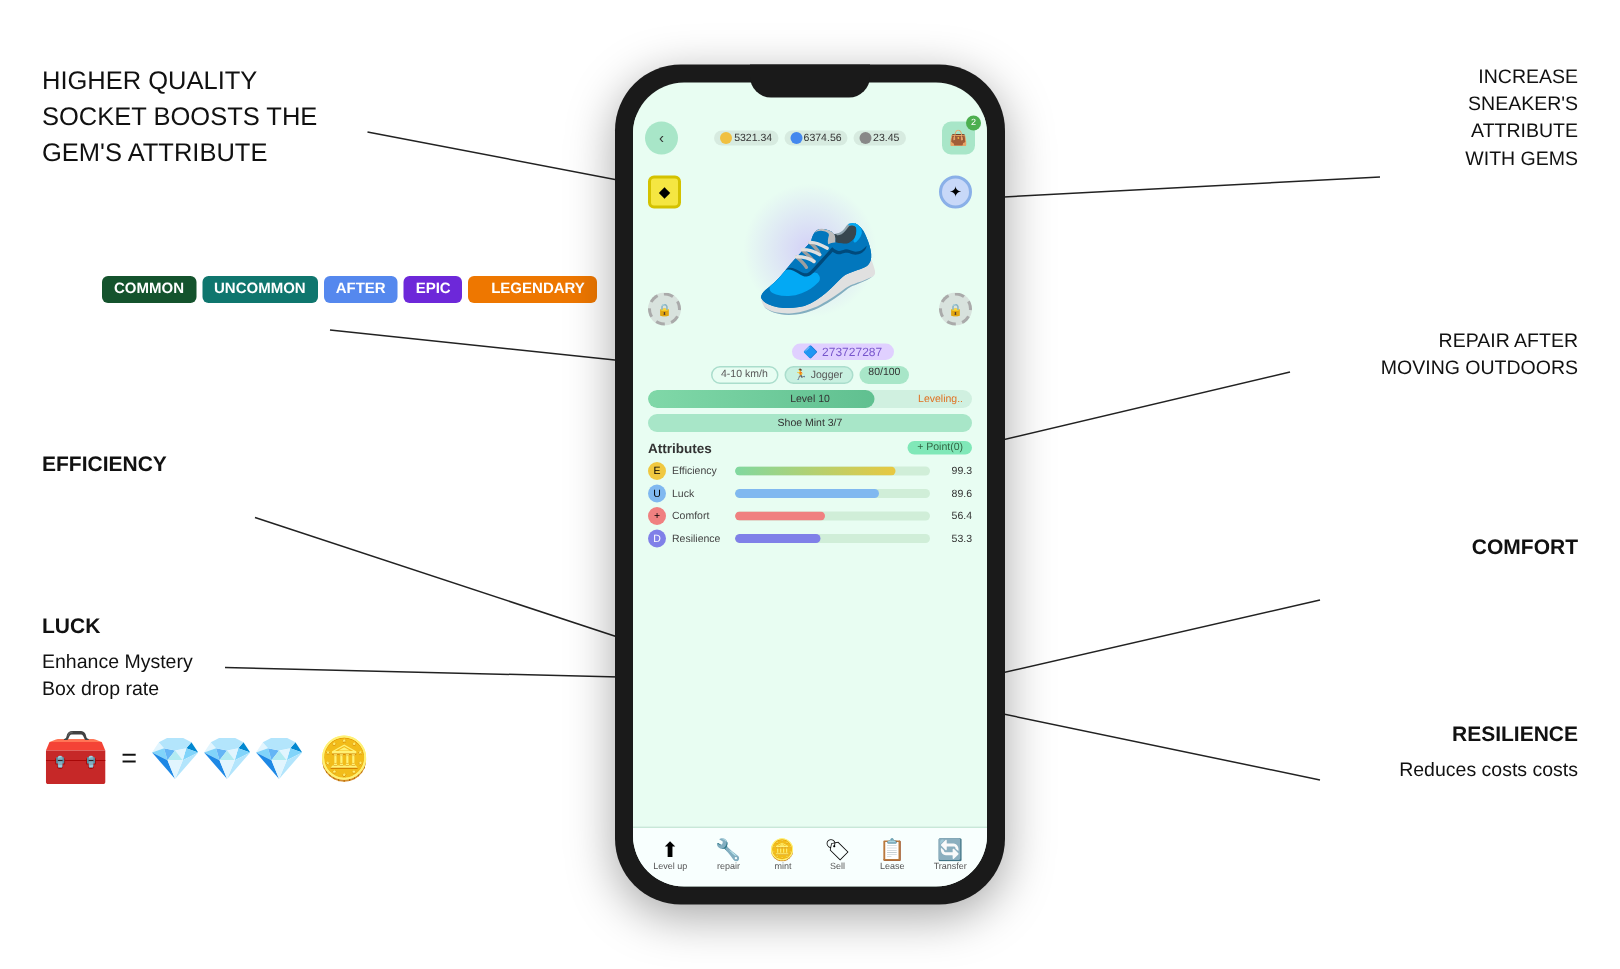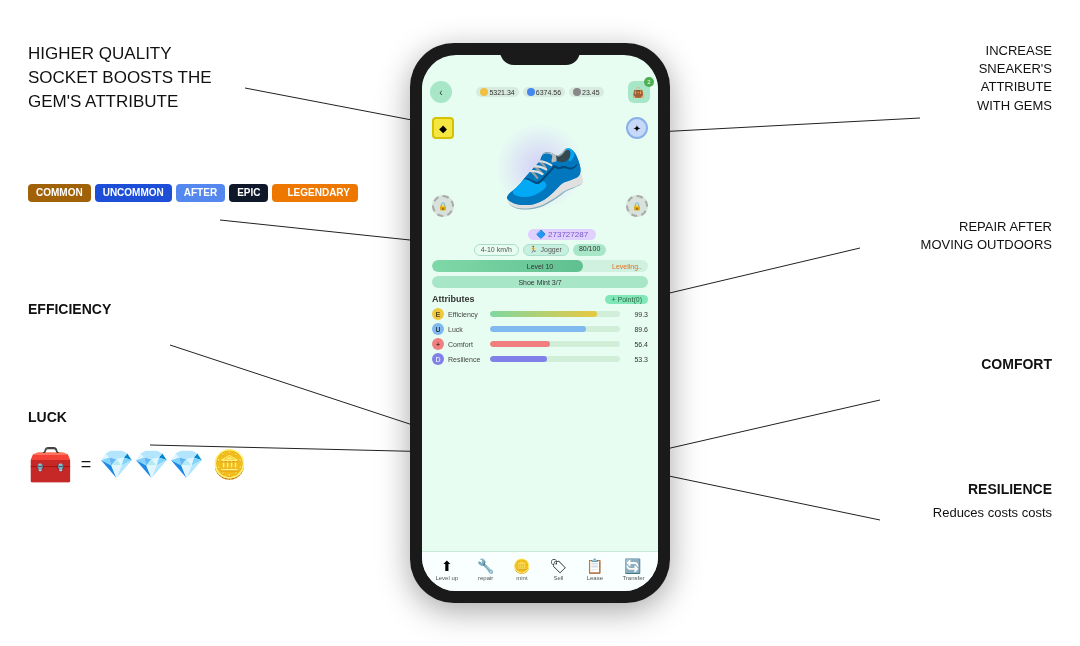--- a/index.html
+++ b/index.html
@@ -233,21 +233,21 @@
       color: #333;
     }
 
     
     .attributes-section {
       padding: 4px 10px;
     }
     .attr-header {
       display: flex;
       justify-content: space-between;
-      align-items: center;
+      align-items: flex-start;
       margin-bottom: 4px;
       gap: 24px;
     }
     .attr-title {
       font-size: 9px;
       font-weight: bold;
       color: #333;
     }
     .point-btn {
       background: #80e8b8;
@@ -332,24 +332,24 @@
       gap: 4px;
       margin-top: 4px;
     }
     .q-badge {
       padding: 2px 8px;
       border-radius: 4px;
       font-size: 10px;
       font-weight: bold;
       color: #fff;
     }
-    .q-common   { background: #a16207; color: #fff; }
-    .q-uncommon { background: #1d4ed8; }
+    .q-common   { background: #14532d; color: #fff; margin-left: 40px; }
+    .q-uncommon { background: #0f766e; }
     .q-rare     { background: #5588ee; }
-    .q-epic     { background: #0f172a; }
+    .q-epic     { background: #6d28d9; }
     .q-legendary { background: #ee7700; padding-left: 15px; }
 
     
     .chest-row {
       display: flex;
       align-items: center;
       gap: 8px;
       margin-top: 12px;
     }
     .chest-emoji { font-size: 36px; }
@@ -408,20 +408,22 @@
     <span class="q-badge q-legendary">LEGENDARY</span>
   </div>
 </div>
 
 <div class="annotation" style="left:28px; top:300px;">
   <div style="font-weight:bold; font-size:14px; margin-bottom:4px;">EFFICIENCY</div>
 </div>
 
 <div class="annotation" style="left:28px; top:408px;">
   <div style="font-weight:bold; font-size:14px; margin-bottom:4px;">LUCK</div>
+  <div style="font-size:13px; white-space:pre;">Enhance Mystery
+Box drop rate</div>
   <div class="chest-row">
     <span class="chest-emoji">🧰</span>
     <span class="equals">=</span>
     <span class="gems-emoji">💎💎💎</span>
     <span class="coin-emoji">🪙</span>
   </div>
 </div>
 
 <div class="annotation" style="right:28px; top:42px; text-align:right;">
   <span style="font-size:13px; white-space:pre;">INCREASE

